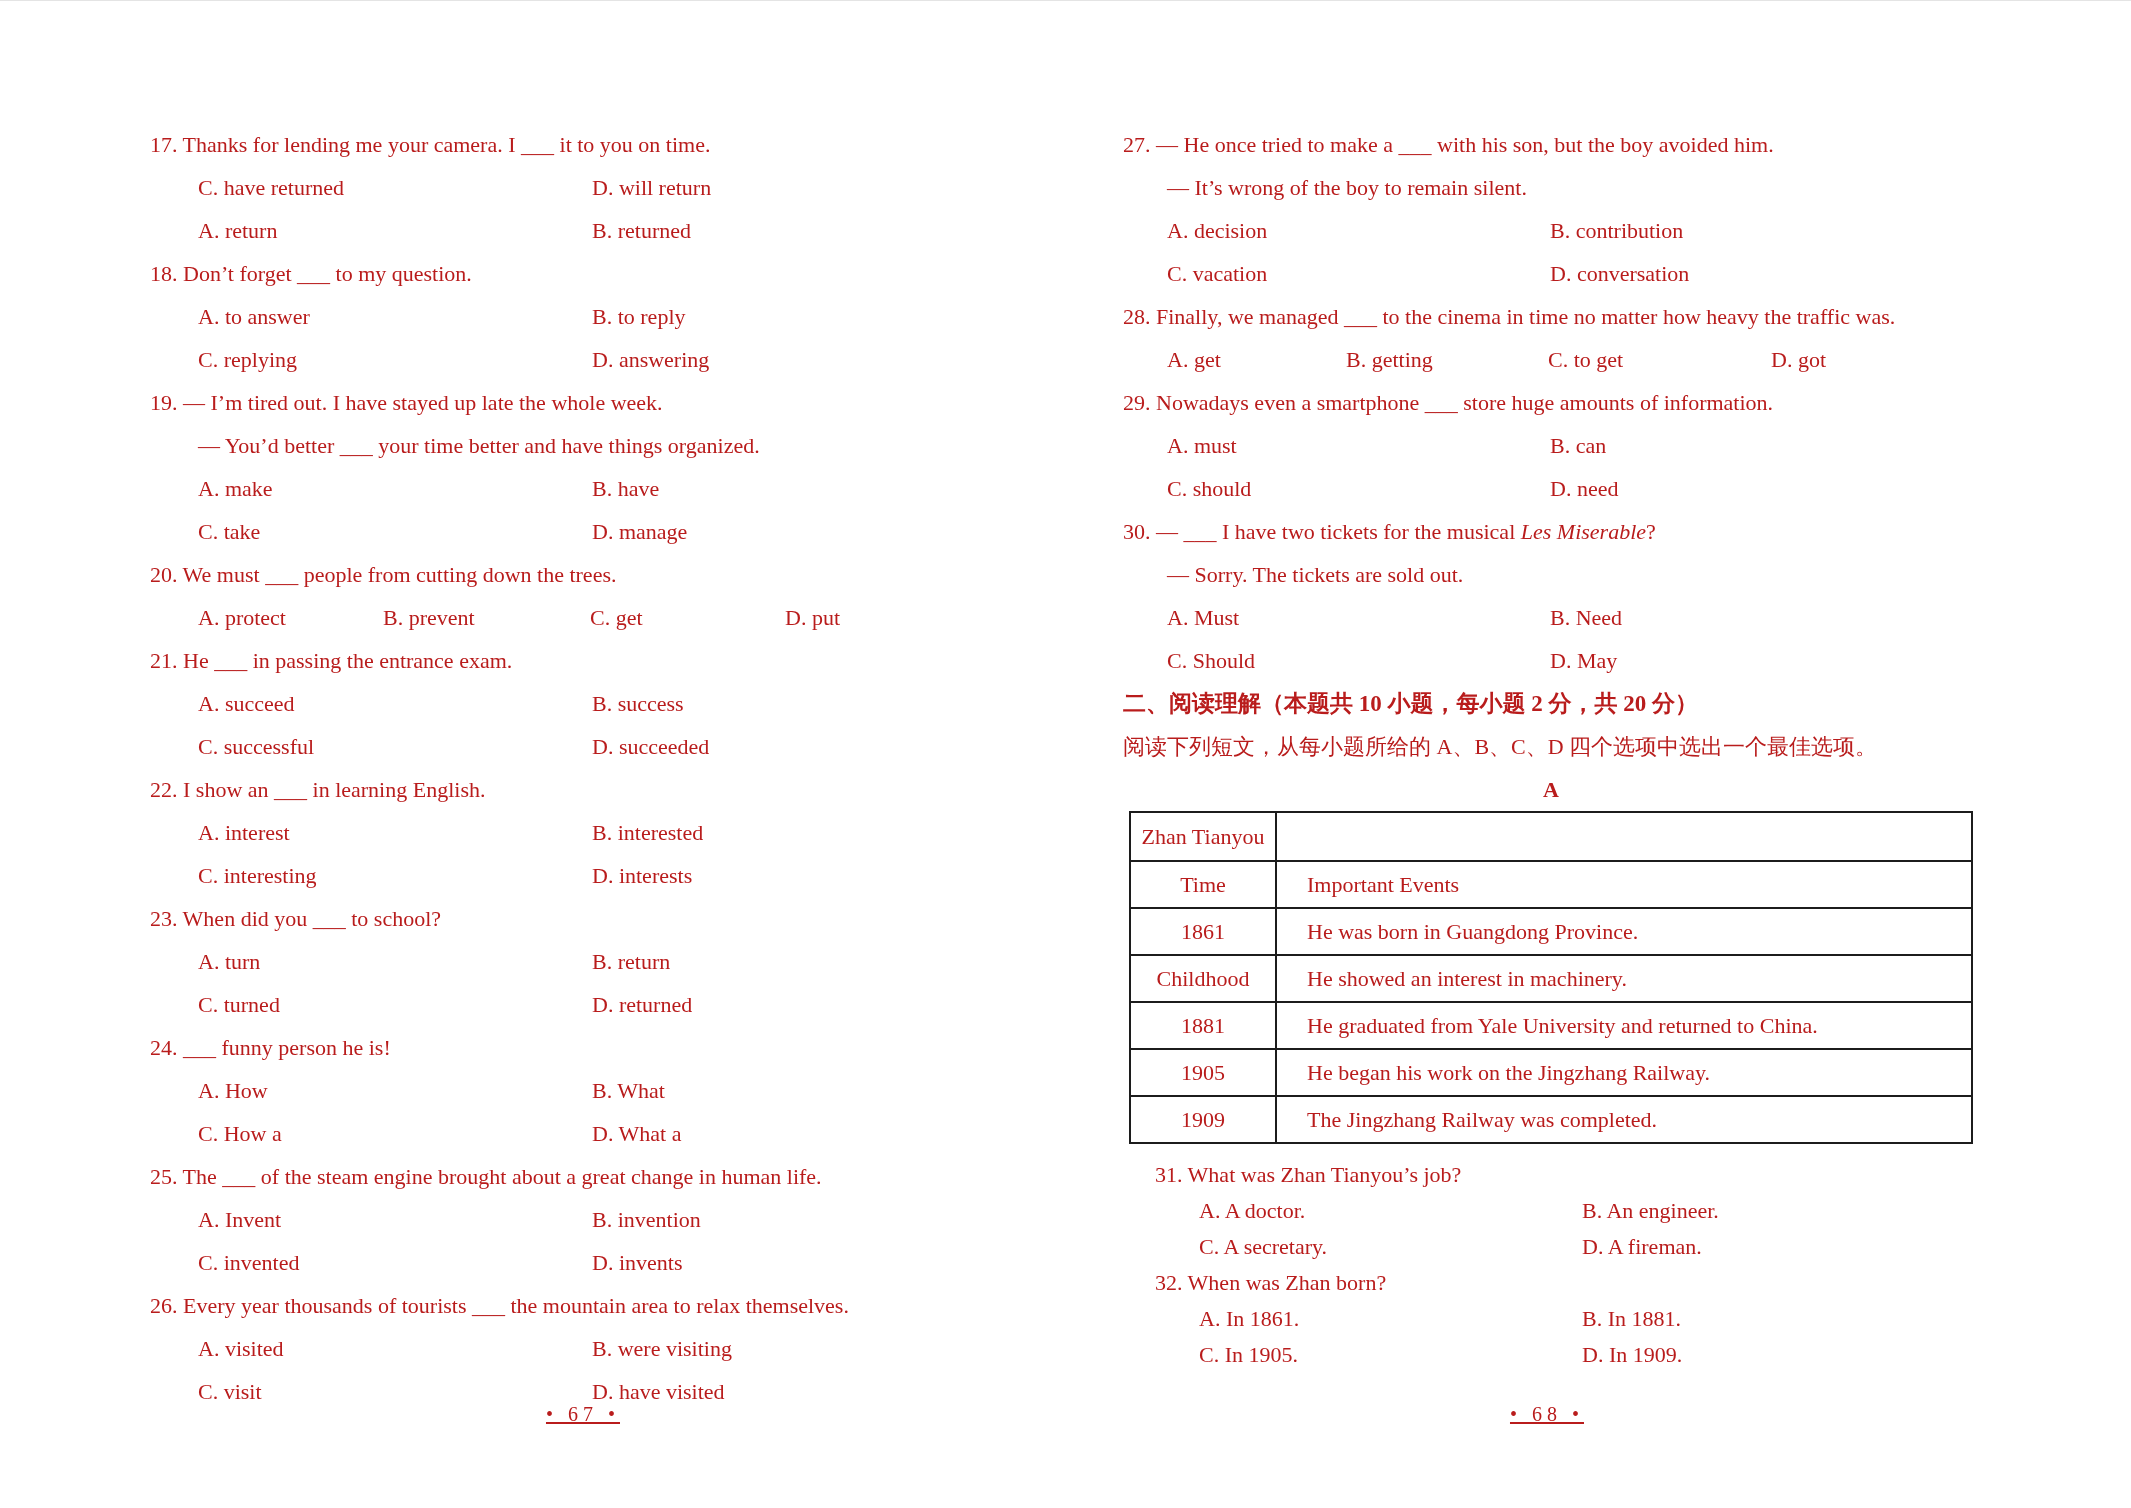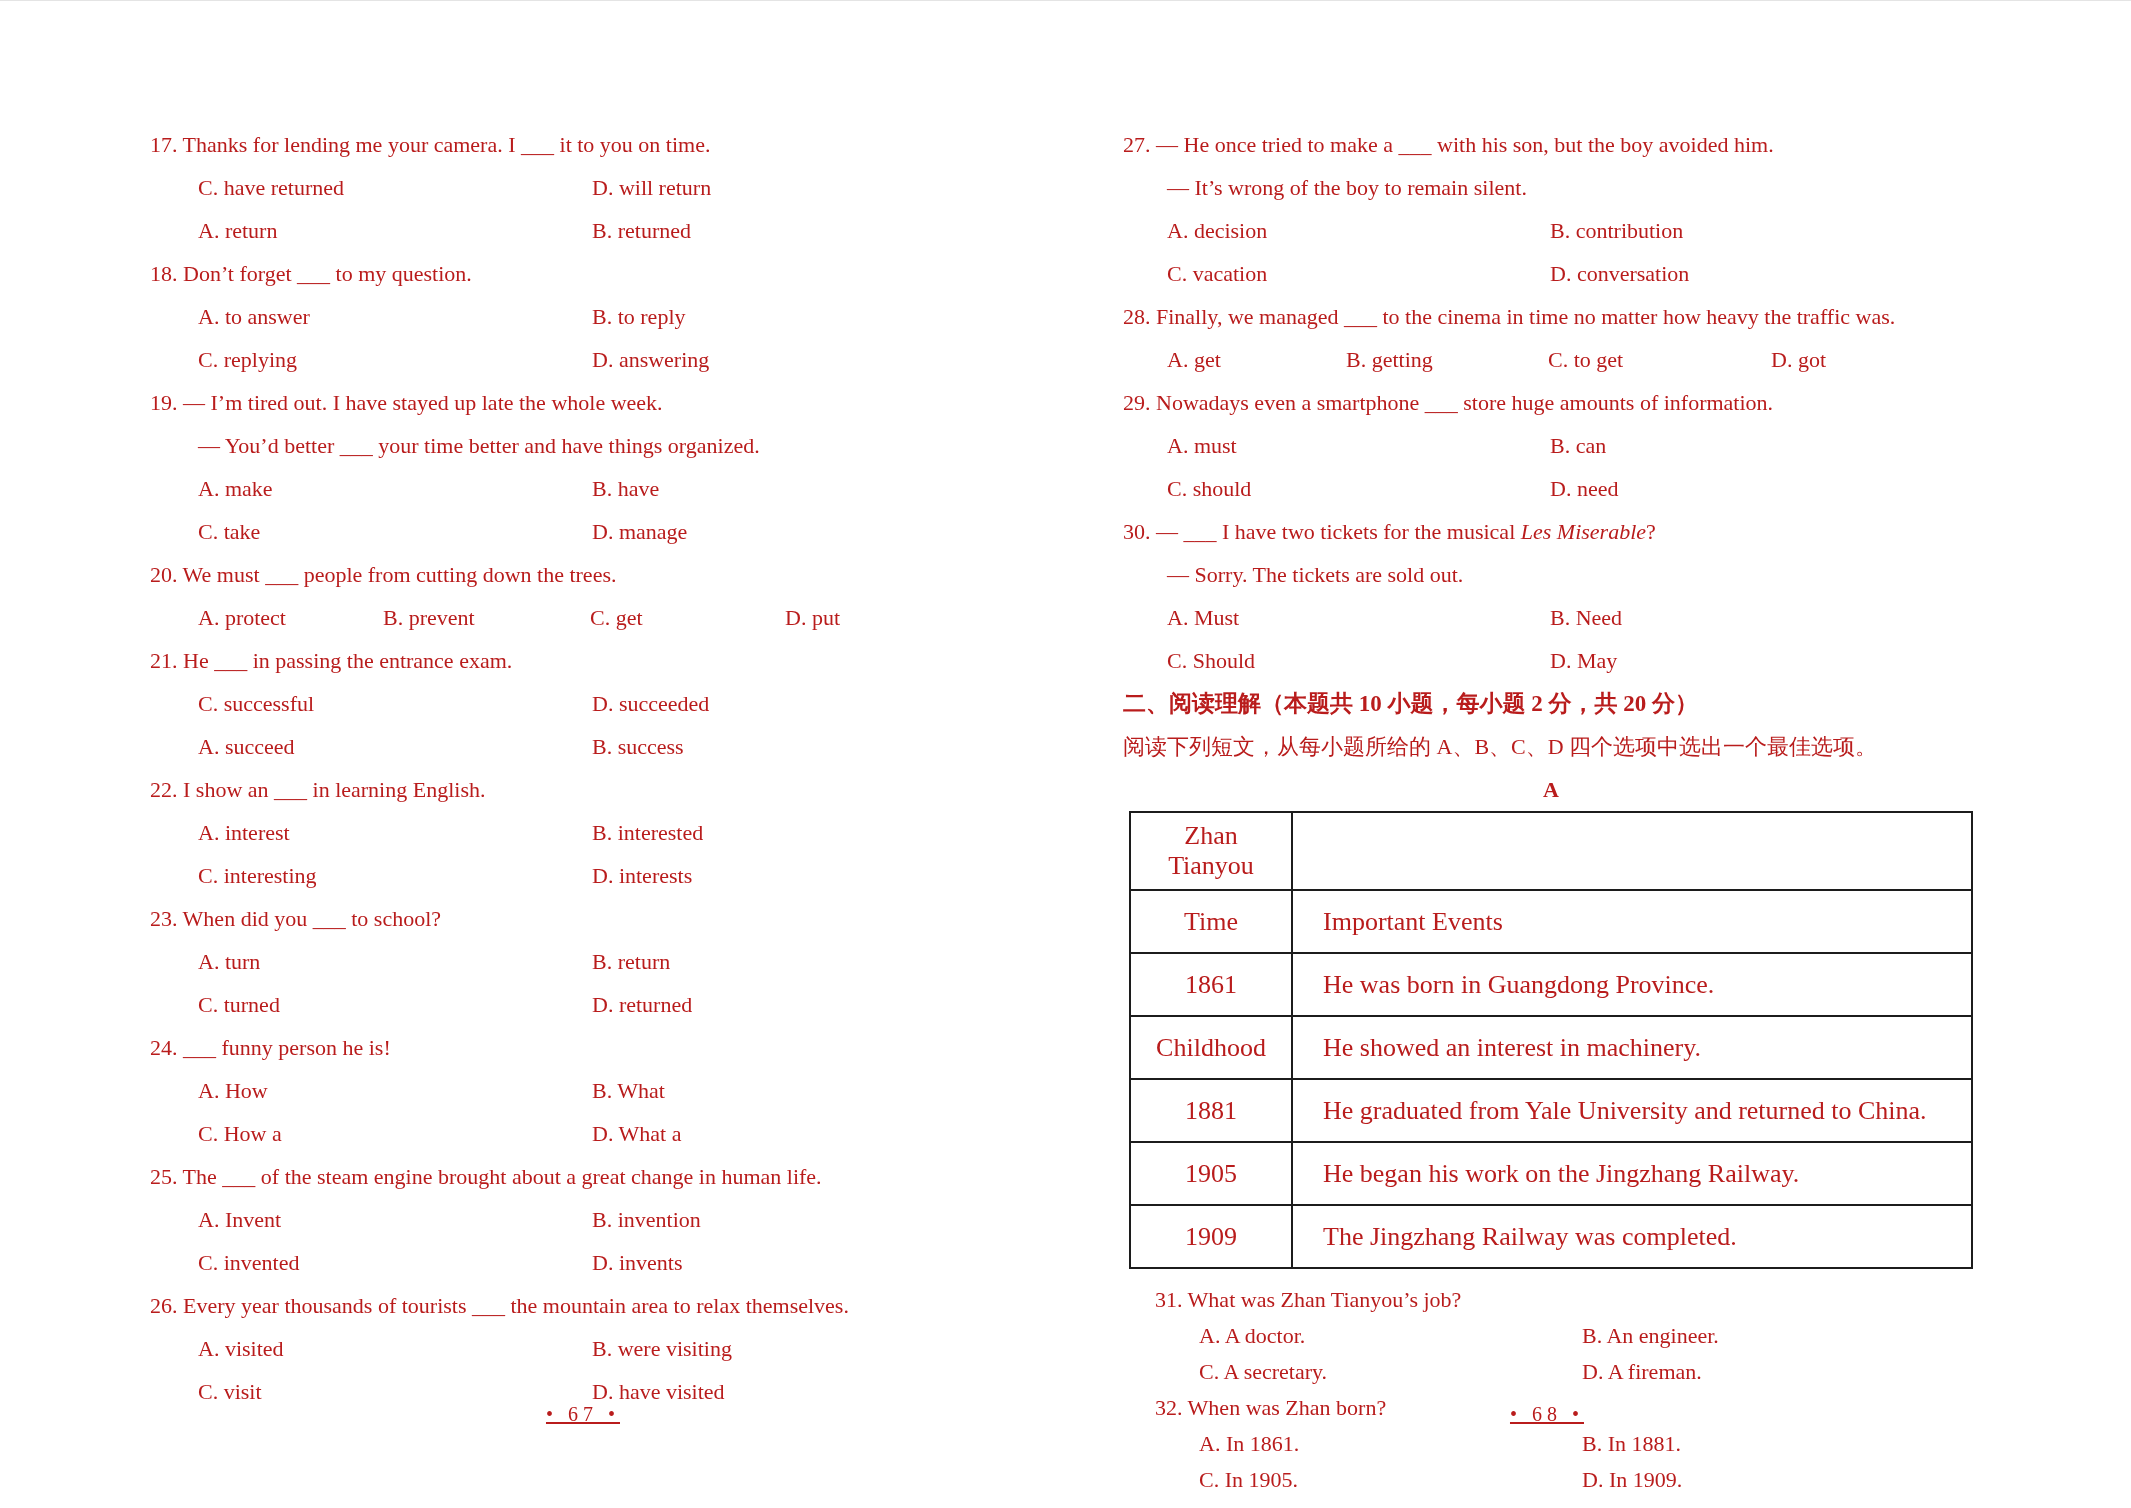--- a/index.html
+++ b/index.html
@@ -24,22 +24,22 @@
   .pr .oA,.pr .o1{left:44px;}  .pr .oB{left:427px;}
   .pr .o2{left:223px;} .pr .o3{left:425px;} .pr .o4{left:648px;}
   .sec-head{font-weight:bold;font-size:23px;}
   .sec-instr{font-size:22px;}
   .passage-label{font-weight:bold;text-align:center;width:844px;margin-left:6px;}
   .ztable{
     border-collapse:collapse;margin-left:6px;width:844px;
     table-layout:fixed;
   }
   .ztable td{
-    border:2px solid #1c1c1c;height:45px;padding:8px;
-    font-size:26px;vertical-align:middle;margin-top:32px;
+    border:2px solid #1c1c1c;height:45px;padding:0;
+    font-size:22px;vertical-align:middle;margin-top:32px;
   }
   .ztable .c-time{width:144px;text-align:center;}
   .ztable .c-event{padding-left:30px;text-align:left;}
   .ztable tr.trow1 td{height:47px;}
   .tail{margin-top:13px;margin-left:32px;}
   .tail .ln{height:36px;line-height:36px;}
   .tail .opts span{line-height:36px;}
   .pgnum{
     position:absolute;top:1398px;width:220px;height:30px;line-height:30px;
     text-align:center;font-size:20px;letter-spacing:5px;text-decoration:underline;
@@ -97,26 +97,26 @@
         <span class="o1">A. protect</span>
         <span class="o2">B. prevent</span>
         <span class="o3">C. get</span>
         <span class="o4">D. put</span>
       </div>
     </div>
 
     <div>
       <div class="ln">21. He ___ in passing the entrance exam.</div>
       <div class="ln opts">
+        <span class="oA">A. succeed</span>
+        <span class="oB">B. success</span>
+      </div>
+      <div class="ln opts">
         <span class="oA">C. successful</span>
         <span class="oB">D. succeeded</span>
-      </div>
-      <div class="ln opts">
-        <span class="oA">A. succeed</span>
-        <span class="oB">B. success</span>
       </div>
     </div>
 
     <div>
       <div class="ln">22. I show an ___ in learning English.</div>
       <div class="ln opts">
         <span class="oA">A. interest</span>
         <span class="oB">B. interested</span>
       </div>
       <div class="ln opts">

